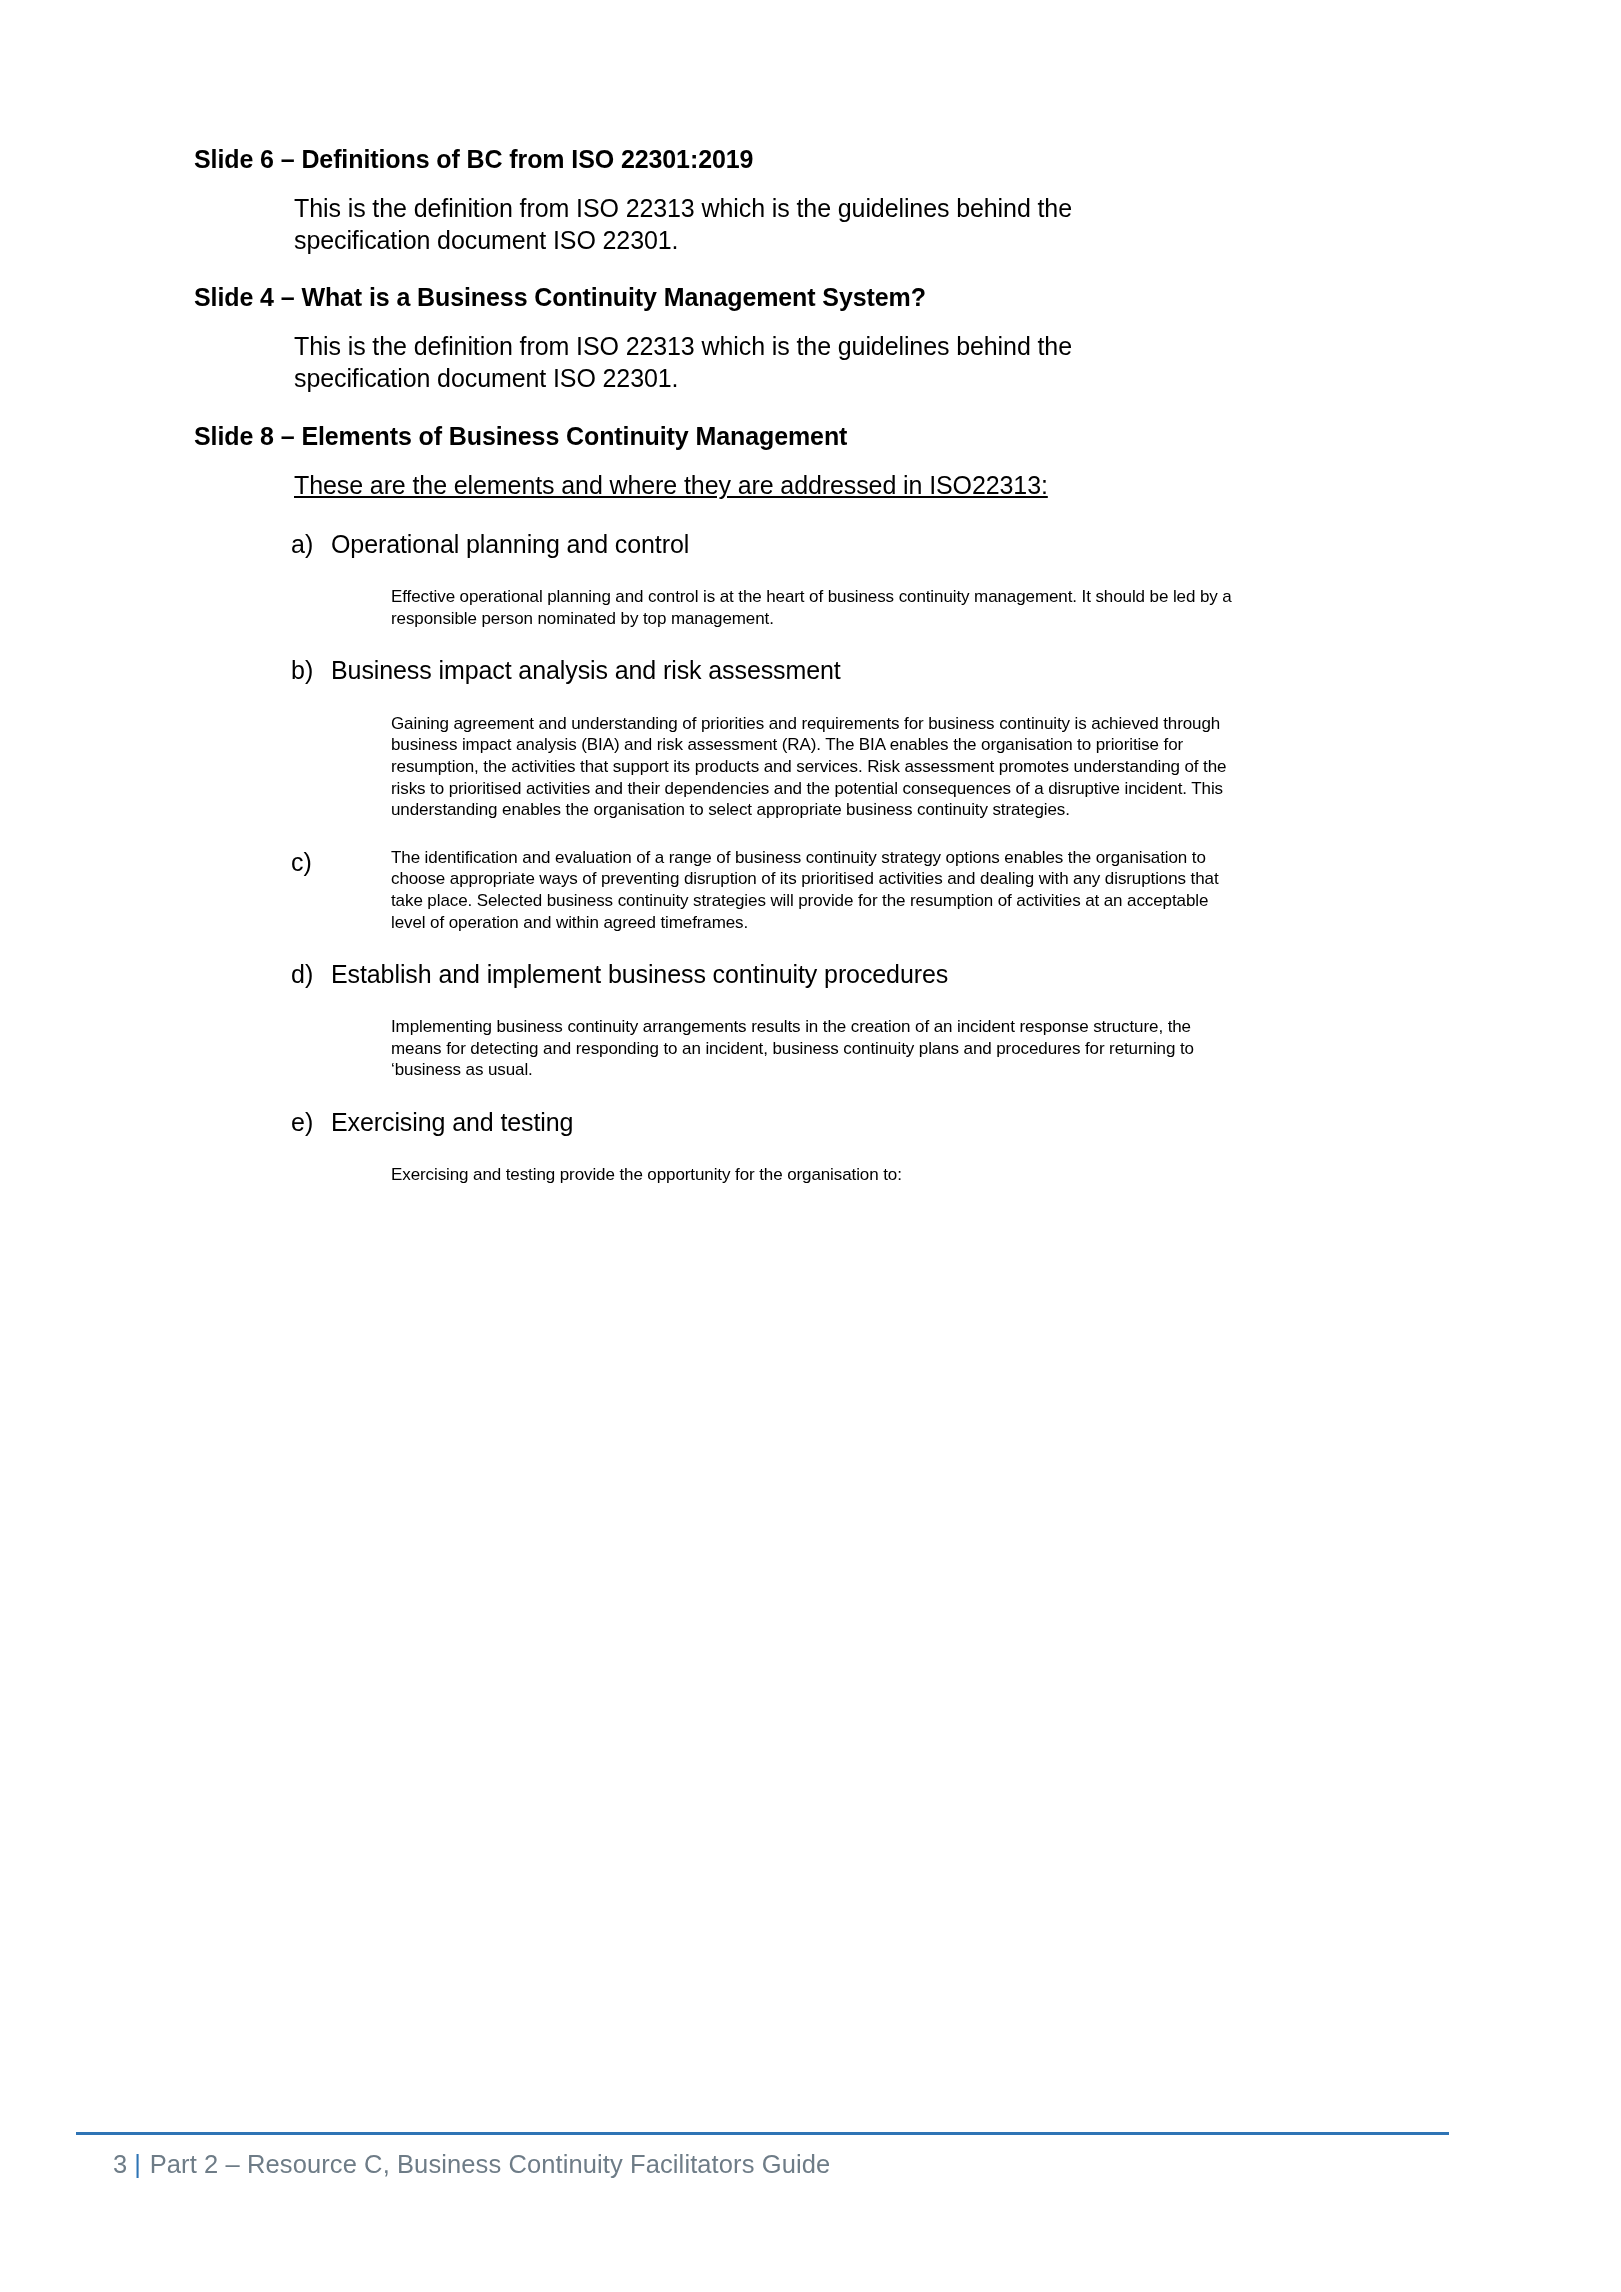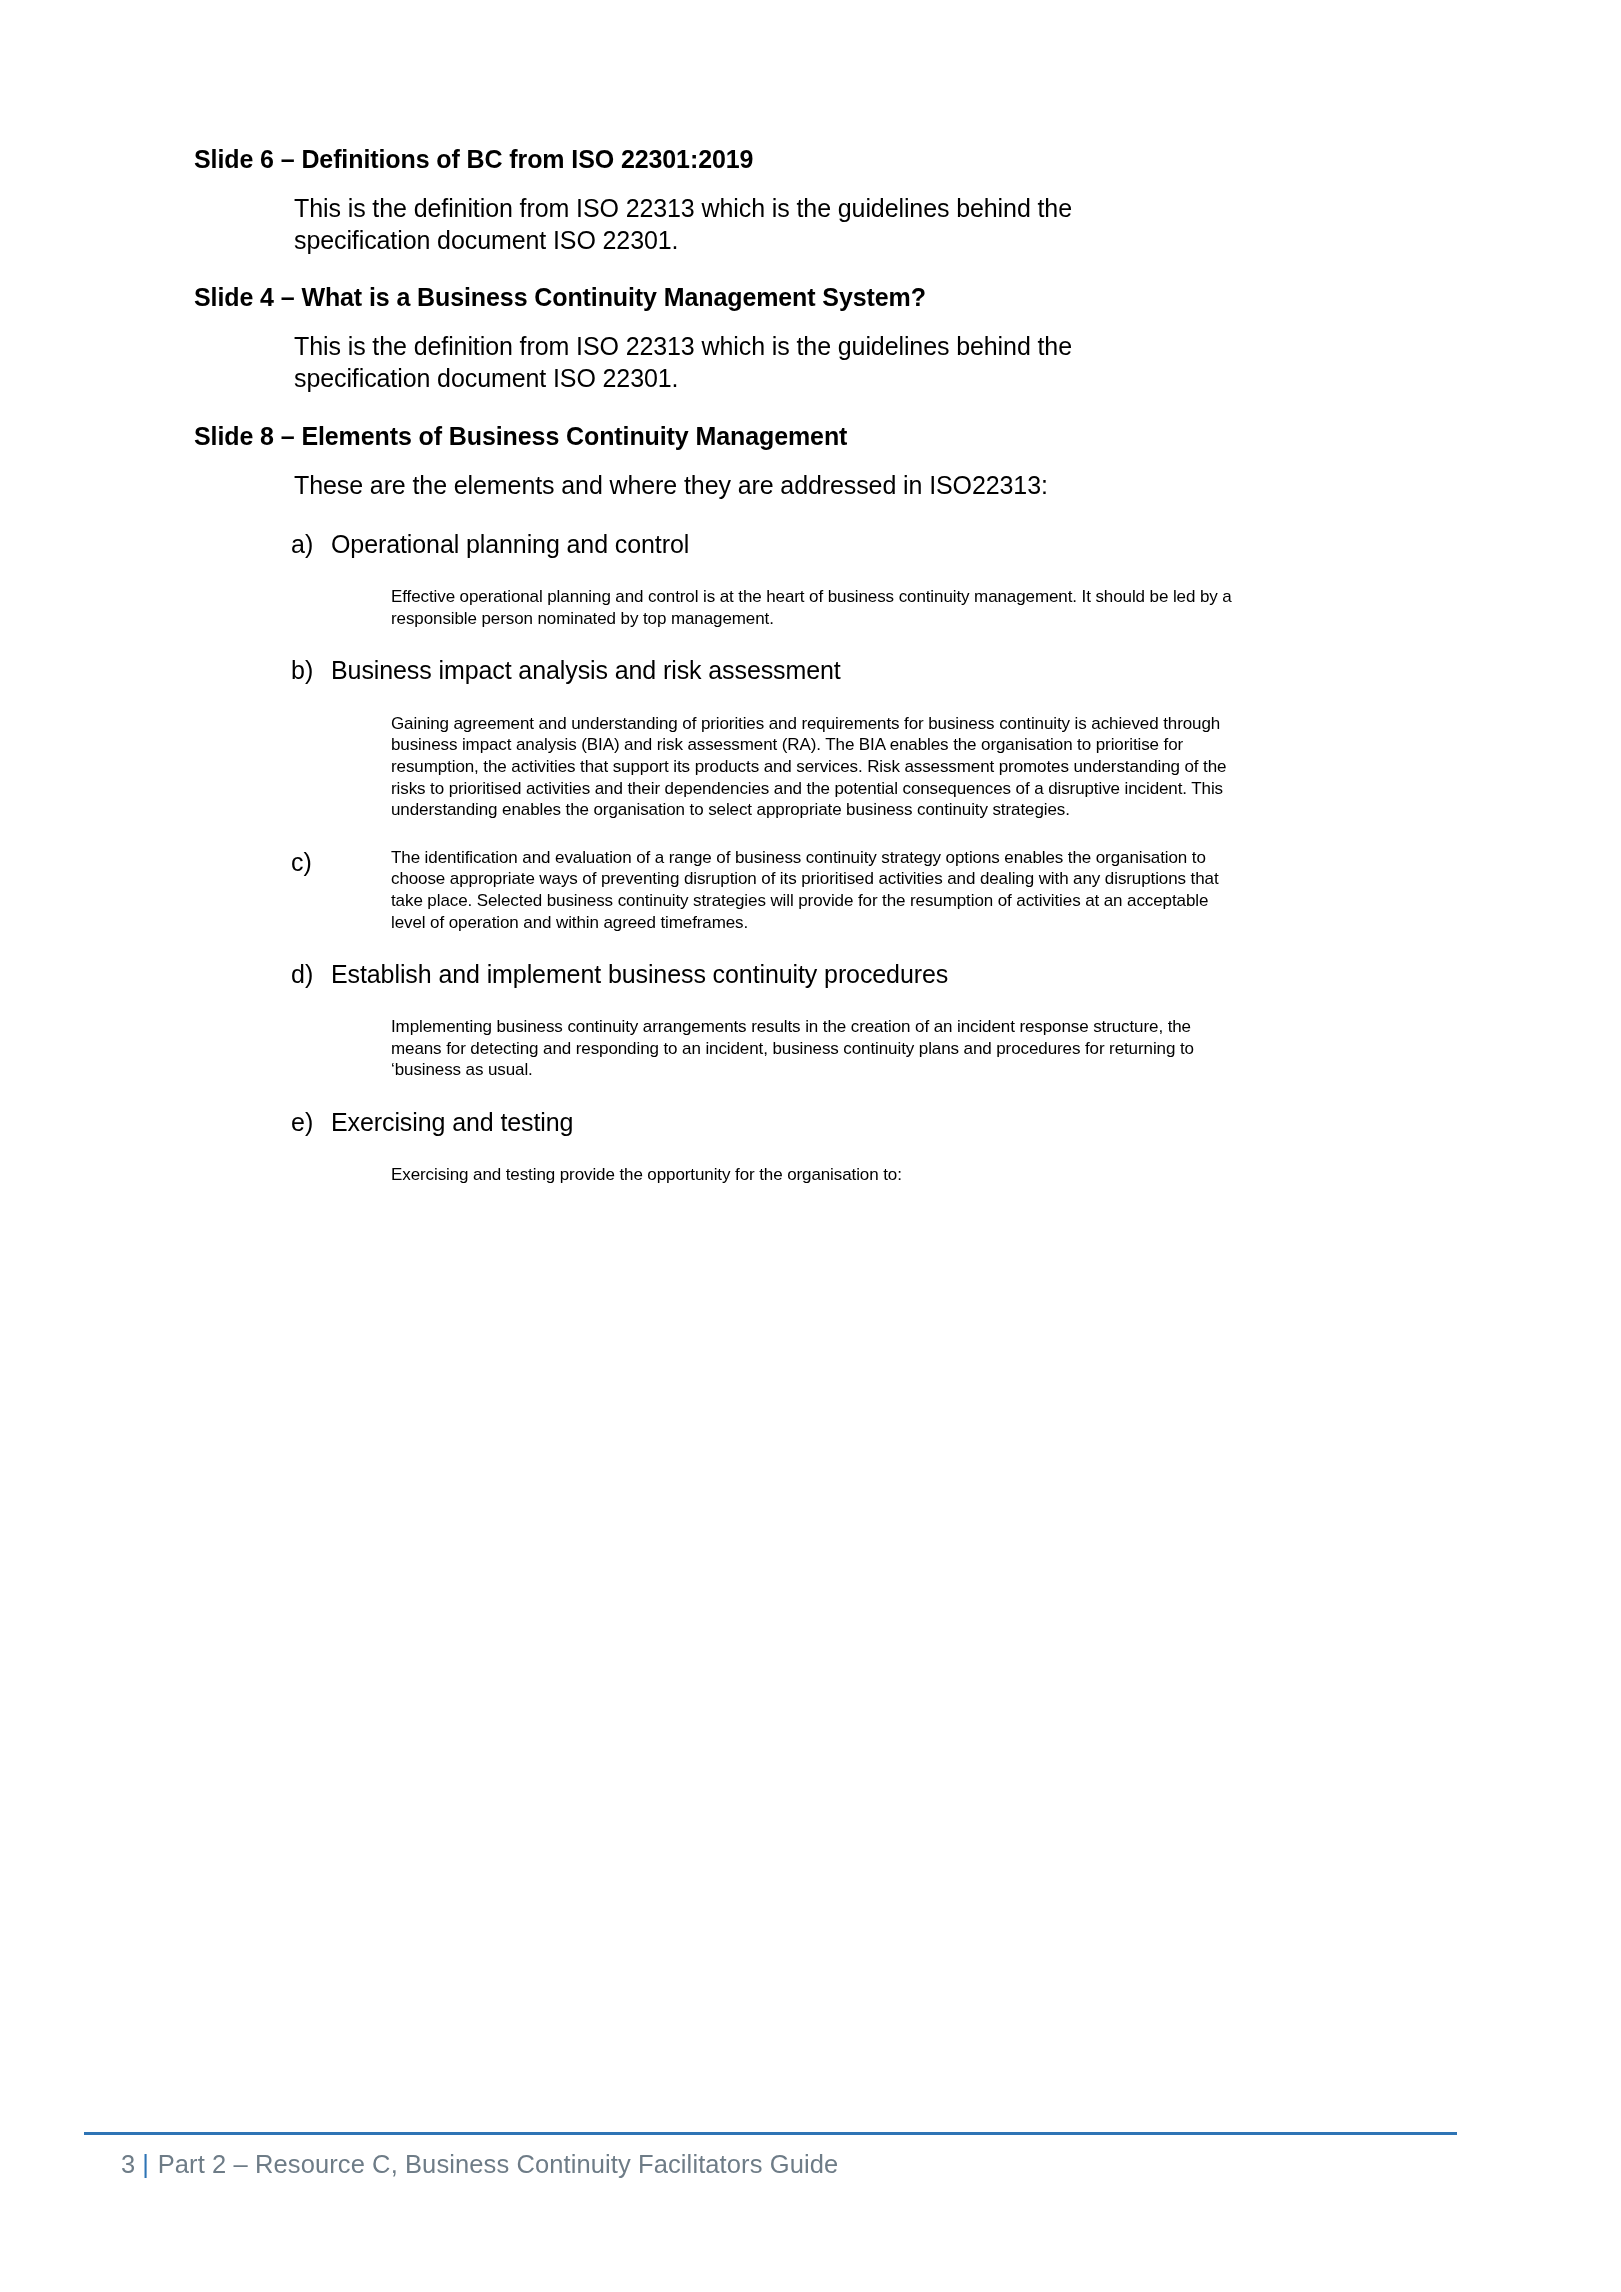--- a/index.html
+++ b/index.html
@@ -51,20 +51,21 @@
   }
 
   
   .intro-para {
     font-size: 25px;
     line-height: 1.275;
     margin: 0 0 27.4px 0;
     padding-left: 294px;
     padding-right: 112px;
     letter-spacing: -0.1px;
+    text-decoration: underline;
   }
 
   
   .list-item {
     margin: 0 0 25.5px 0;
     padding-left: 294px;
     padding-right: 196px;
     position: relative;
   }
   .list-marker {
@@ -97,21 +98,21 @@
   .sub-para:last-child {
     margin-bottom: 0;
   }
   .note-lead {
     font-weight: bold;
   }
 
   
   .footer {
     position: absolute;
-    left: 8px;
+    left: 0;
     bottom: 0;
     width: 1525px;
     height: 206px;
   }
   .footer-rule {
     position: absolute;
     left: 76px;
     right: 76px;
     top: 45px;
     height: 2.9px;

